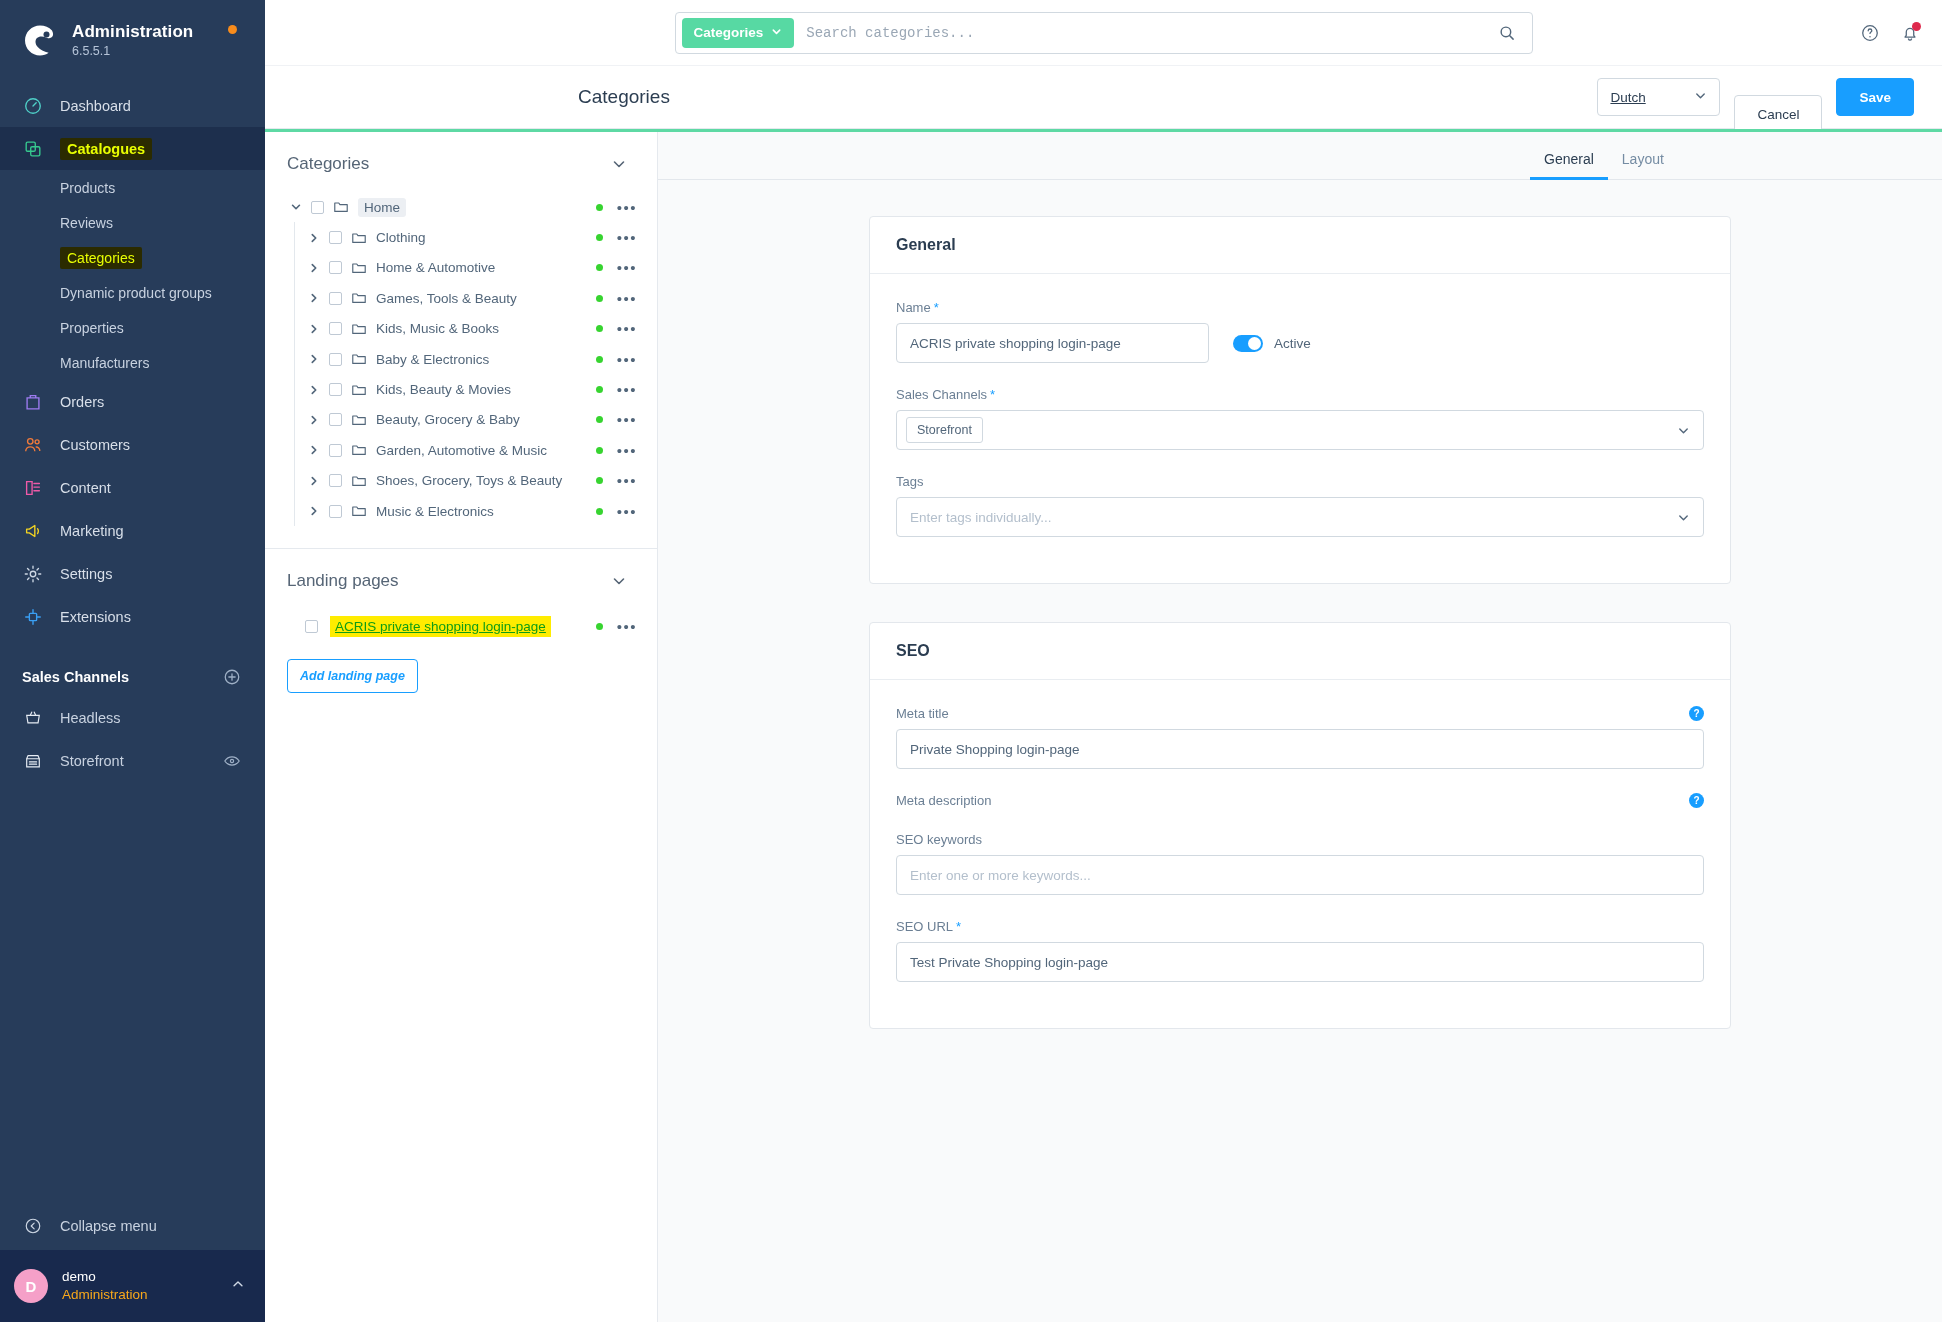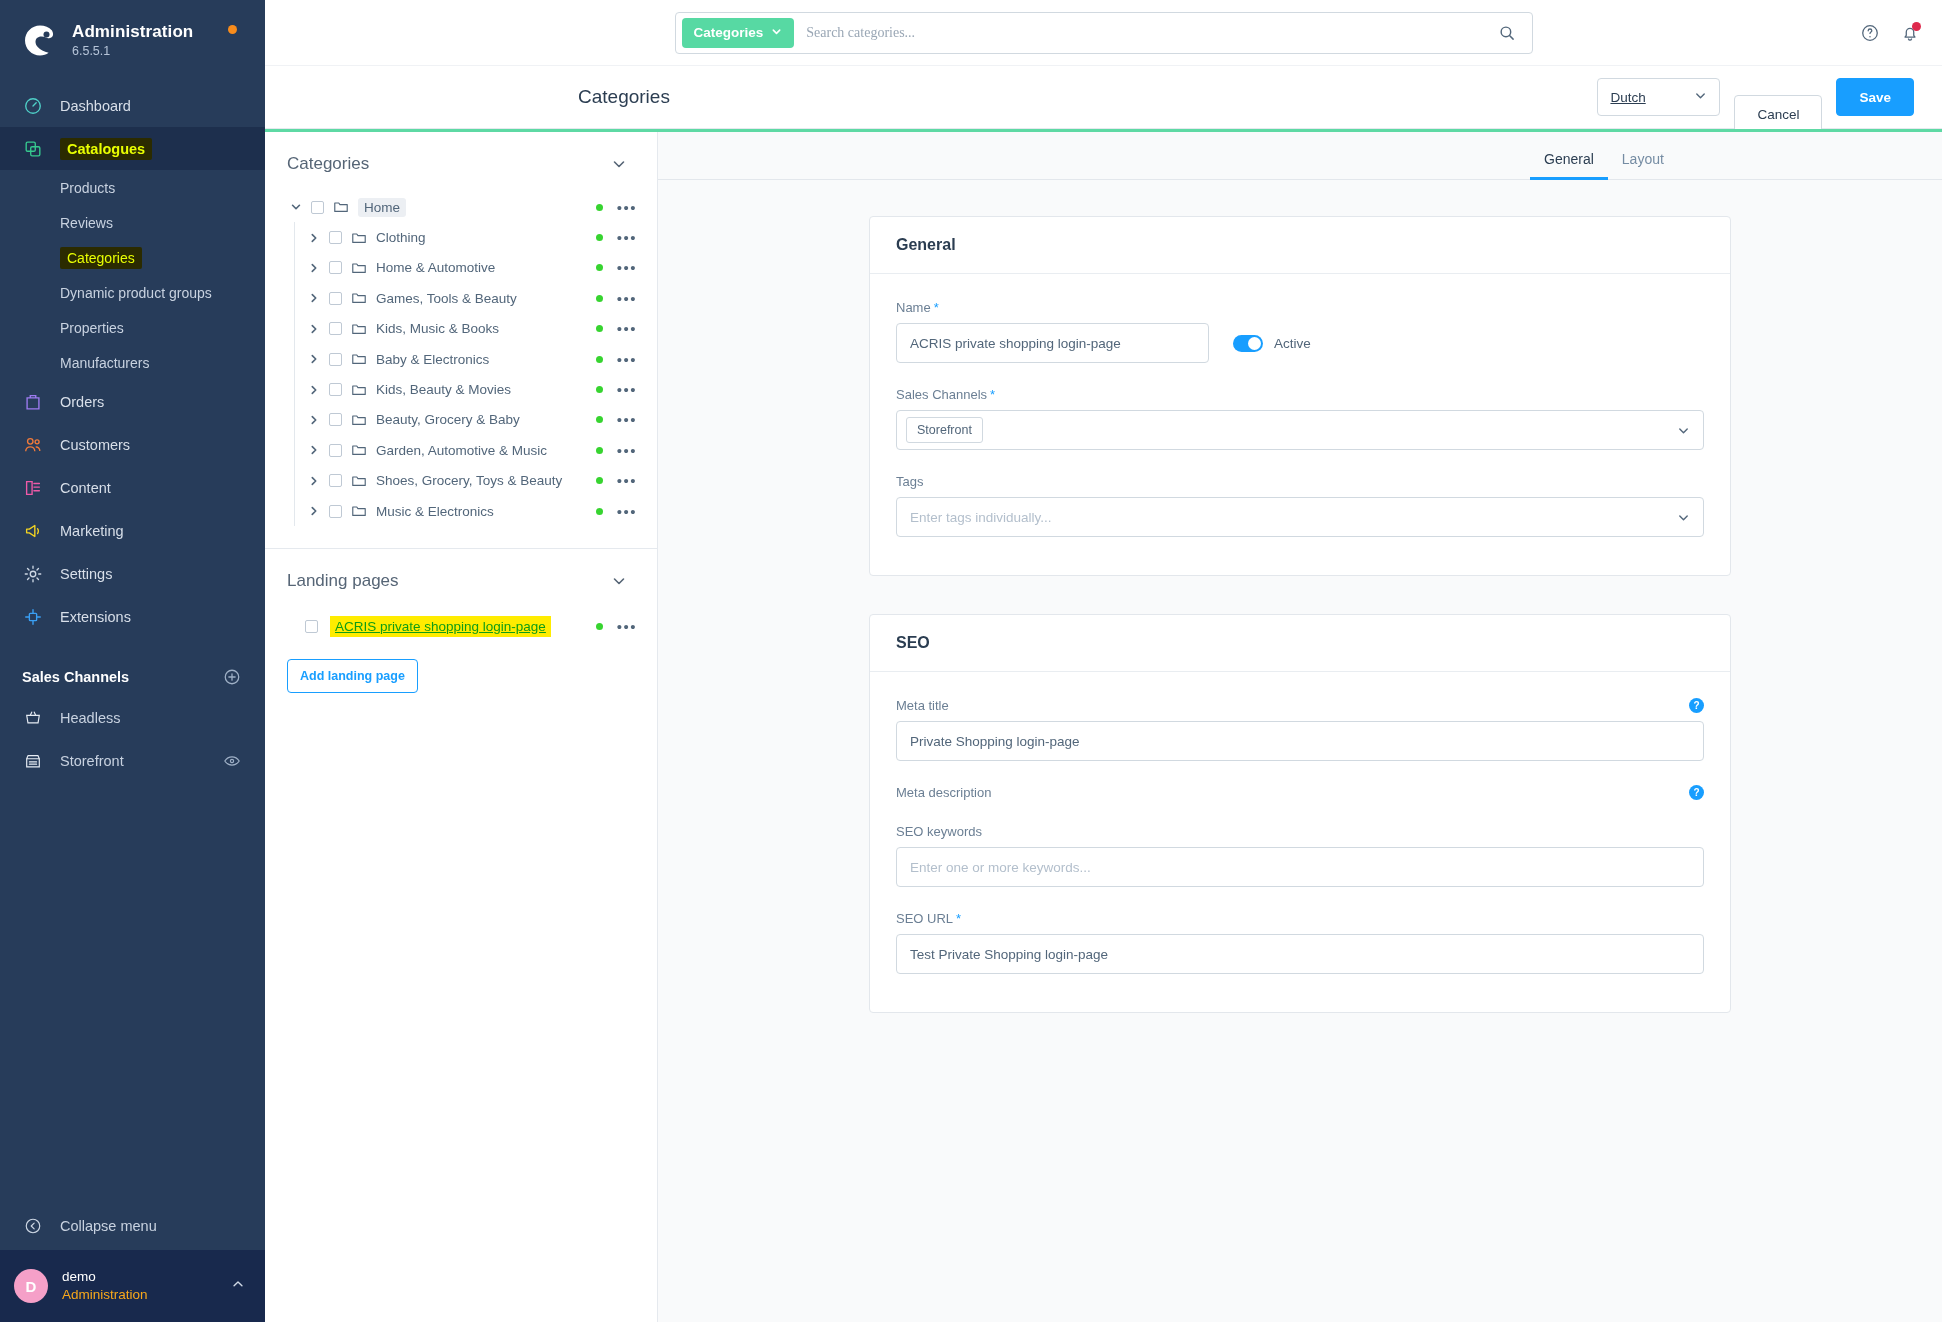--- a/index.html
+++ b/index.html
@@ -79,21 +79,21 @@
     width: 858px; height: 42px; border: 1px solid #d1d9e0; border-radius: 4px;
     display: flex; align-items: center; padding: 0 6px 0 6px; background: #fff;
   }
   .search-scope {
     background: #57d9a3; color: #fff; border-radius: 4px; height: 30px;
     display: flex; align-items: center; gap: 8px; padding: 0 12px;
     font-size: 13.5px; font-weight: bold; cursor: pointer;
   }
   .search-input {
     flex: 1; border: none; outline: none; font-size: 14px; padding: 0 12px;
-    color: #52667a; font-family: Liberation Serif, serif; background: transparent;
+    color: #52667a; font-family: Liberation Mono, monospace; background: transparent;
   }
   .search-input::placeholder { color: #9aa7b5; }
   .search-btn { padding: 0 10px; color: #52667a; display: flex; cursor: pointer; }
   .topbar-right { position: absolute; right: 22px; display: flex; align-items: center; gap: 20px; }
   .tb-icon { color: #52667a; cursor: pointer; display: flex; position: relative; }
   .bell-badge { position: absolute; top: -1px; right: -1px; width: 9px; height: 9px; border-radius: 50%; background: #de294c; }
 
   .pagehead {
     height: 63px; min-height: 63px; background: #fff; display: flex; align-items: center;
     padding: 0 28px 0 0; border-bottom: 1px solid #e5e9ee;
@@ -146,40 +146,41 @@
   .lp-name {
     background: #ffec00; color: #0f9d14; font-size: 13.5px;
     text-decoration: underline; padding: 3px 5px; cursor: pointer;
   }
   .lp-row .right { margin-left: auto; display: flex; align-items: center; gap: 14px; }
   .lp-add {
     margin: 16px 0 0 22px; border: 1px solid #189eff; color: #189eff; background: #fff;
     border-radius: 4px; height: 28px; font-size: 12.5px; font-weight: bold;
     padding: 16px 12px; display: inline-flex; align-items: center; cursor: pointer;
     font-family: "Liberation Sans", sans-serif;
+    font-style: italic;
   }
 
   
   .content { flex: 1; overflow: hidden; background: #f9fafb; display: flex; flex-direction: column; min-width: 0; }
   .tabs { height: 48px; min-height: 48px; background: #f9fafb; display: flex; align-items: flex-end; padding-left: 872px; border-bottom: 1px solid #e3e7ec; }
   .tab { font-size: 14px; color: #758ca3; padding: 0 14px 12px 14px; cursor: pointer; position: relative; }
   .tab.active { color: #2b3d51; }
   .tab.active::after { content: ""; position: absolute; left: 0; right: 0; bottom: -1px; height: 3px; background: #189eff; }
 
   .content-scroll { flex: 1; overflow: hidden; padding: 36px 0 0 0; }
   .card {
     width: 862px; margin: 0 auto 38px auto; background: #fff;
     border: 1px solid #e3e7ec; border-radius: 4px;
   }
   .card-head { padding: 19px 26px; border-bottom: 1px solid #e9edf1; }
   .card-title { font-size: 16px; color: #2b3d51; font-weight: bold; }
   .card-body { padding: 26px 26px 30px 26px; }
 
   .field { margin-bottom: 24px; }
-  .field:last-child { margin-bottom: 8px; }
+  .field:last-child { margin-bottom: 16px; }
   .flabel { font-size: 13px; color: #6b7f94; display: flex; align-items: center; justify-content: space-between; margin-bottom: 8px; }
   .req { color: #189eff; margin-left: 3px; }
   .help-badge {
     width: 15px; height: 15px; border-radius: 50%; background: #189eff; color: #fff;
     font-size: 10px; font-weight: bold; display: flex; align-items: center; justify-content: center; cursor: pointer;
   }
   .inp {
     width: 100%; height: 40px; border: 1px solid #d1d9e0; border-radius: 4px;
     padding: 0 13px; font-size: 13.5px; color: #52667a; background: #fff;
     font-family: "Liberation Sans", sans-serif; outline: none;

